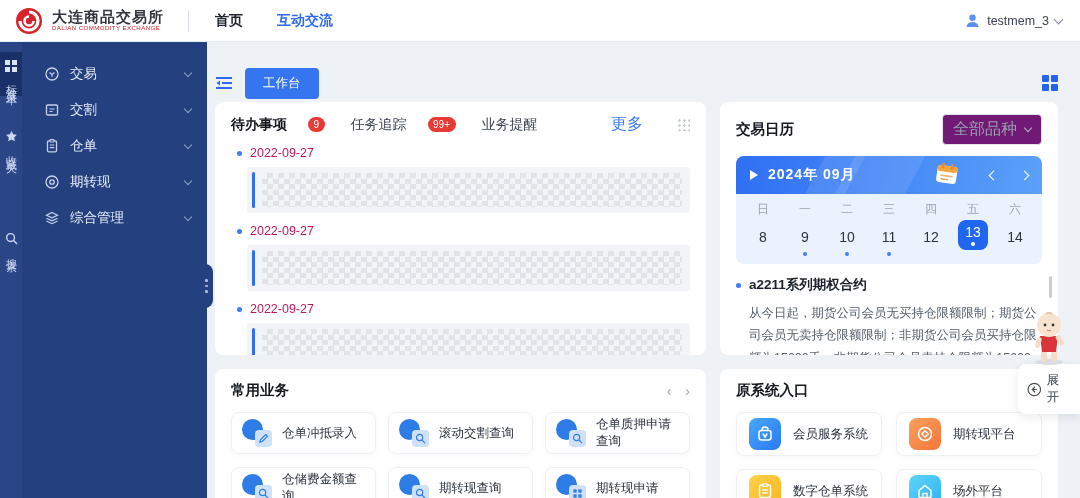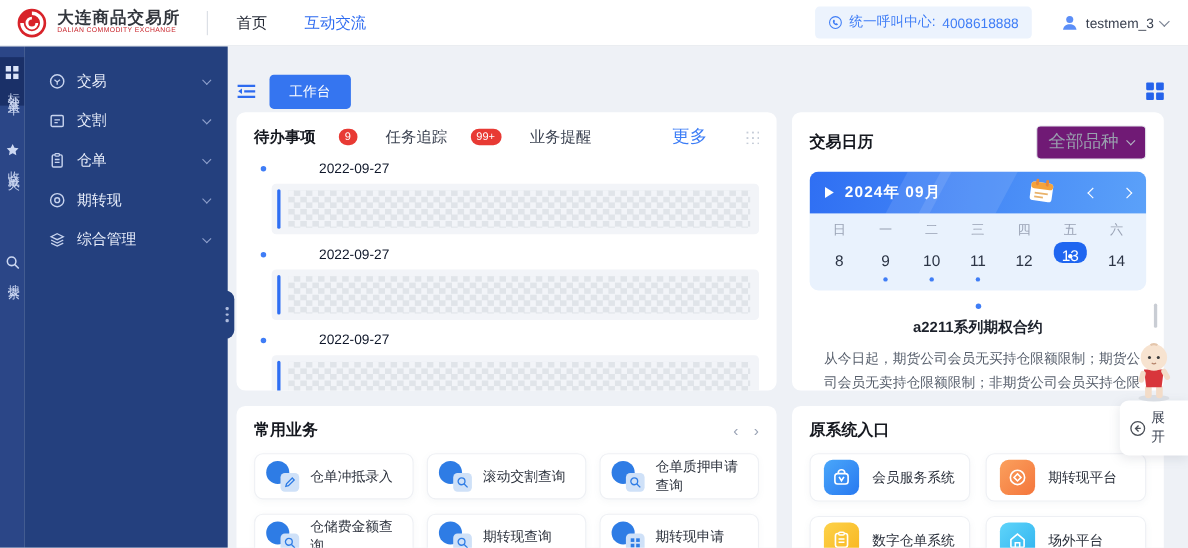--- a/index.html
+++ b/index.html
@@ -8,21 +8,21 @@
 
   
   .topbar { height:42px; background:#fff; display:flex; align-items:center; padding:0 18px 0 14px;
     border-bottom:1px solid #e8ebf0; position:relative; z-index:5; }
   .logo-area { display:flex; align-items:center; gap:8px; }
   .logo-text { line-height:1.05; }
   .logo-title { font-size:15px; font-weight:bold; color:#32363d; letter-spacing:1px; }
   .logo-sub { font-size:6.5px; color:#c9252c; letter-spacing:.4px; transform:scale(.95); transform-origin:left; }
   .hdr-divider { width:1px; height:22px; background:#d9dde4; margin:0 26px 0 22px; }
   .topnav { display:flex; gap:34px; align-items:center; }
-  .topnav .nav-item { font-size:14px; font-weight:normal; color:#1f2430; cursor:pointer; }
+  .topnav .nav-item { font-size:14px; font-weight:bold; color:#1f2430; cursor:pointer; }
   .topnav .nav-item.blue { color:#2e6bf0; }
   .hdr-spacer { flex:1; }
   .hotline { display:flex; align-items:center; gap:6px; background:#ecf3fd; border-radius:4px;
     padding:6px 12px; color:#3f7df6; font-size:12.5px; }
   .user-chip { display:flex; align-items:center; gap:6px; margin-left:26px; cursor:pointer; }
   .user-chip .uname { font-size:12.5px; color:#3a4150; }
   .chev { width:7px; height:7px; border-right:1.5px solid #7c8494; border-bottom:1.5px solid #7c8494;
     transform:rotate(45deg); margin-top:-3px; display:inline-block; }
 
   
@@ -62,21 +62,21 @@
   .ptabs { display:flex; align-items:center; gap:26px; }
   .ptab { display:flex; align-items:center; gap:21px; cursor:pointer; color:#3c4352; font-size:14px; }
   .ptab.on .pt-label { font-weight:bold; color:#15181f; }
   .badge { background:#e83a34; color:#fff; font-size:10px; border-radius:999px; padding:1.5px 5.5px; line-height:1.2; }
   .more-link { color:#3b7cf6; font-size:16px; cursor:pointer; }
   .dots-grid { width:13px; height:13px; margin-left:8px; cursor:pointer;
     background-image:radial-gradient(#c6cdd8 1.1px, transparent 1.2px); background-size:5px 5px; }
   .todo-item { margin-top:11px; cursor:pointer; }
   .todo-date-row { display:flex; align-items:center; gap:8px; margin:0 0 7px 6px; }
   .blue-dot { width:5px; height:5px; border-radius:50%; background:#3f7df6; }
-  .todo-date { font-size:12.5px; color:#0f172a;margin-left:40px; }
+  .todo-date { font-size:12.5px; color:#be185d; }
   .ph-box { margin-left:16px; height:46px; background:#f2f4f8; border-radius:4px; display:flex; align-items:center; padding:6px 8px 6px 5px; gap:7px; }
   .ph-bar { width:3px; height:36px; background:#2f6ff3; border-radius:2px; flex-shrink:0; }
   .ph-checker { flex:1; height:34px;
     background-image:conic-gradient(#e0e4e9 25%, transparent 0 50%, #e0e4e9 0 75%, transparent 0);
     background-size:11px 11px; }
 
   
   .phead { display:flex; align-items:center; }
   .ptitle { font-size:14.5px; font-weight:bold; color:#15181f; flex:1; }
   .select { display:flex; align-items:center; gap:8px; border:1px solid #e3e6ec; border-radius:4px;
@@ -93,25 +93,25 @@
   .bn-chev { width:7px; height:7px; border-right:1.7px solid #fff; border-bottom:1.7px solid #fff; cursor:pointer; z-index:2; }
   .bn-prev { transform:rotate(135deg); margin-right:14px; }
   .bn-next { transform:rotate(-45deg); }
   .cal-days { padding:7px 6px 8px; }
   .wk-row,.dt-row { display:grid; grid-template-columns:repeat(7,1fr); text-align:center; }
   .wk { font-size:12px; color:#9aa3b5; }
   .day-cell { margin-top:6px; display:flex; flex-direction:column; align-items:center; cursor:pointer; }
   .day-num { font-size:14px; color:#2b3445; width:30px; height:26px; line-height:26px; border-radius:8px; }
   .day-cell .d-dot { width:4px; height:4px; border-radius:50%; margin-top:2px; background:transparent; }
   .day-cell.has-dot .d-dot { background:#3f7df6; }
-  .day-cell.sel .day-num { background:#1f66f0; color:#fff; height:19px; line-height:24px; padding-top:0; }
+  .day-cell.sel .day-num { background:#1f66f0; color:#fff; height:30px; line-height:24px; padding-top:0; }
   .day-cell.sel { margin-top:2px; }
   .day-cell.sel .d-dot { background:#fff; margin-top:-8px; position:relative; z-index:2; }
   .notice { margin-top:12px; position:relative; }
-  .notice-title-row { display:flex; align-items:center; gap:8px; cursor:pointer;flex-direction:column; }
+  .notice-title-row { display:flex; align-items:center; gap:8px; cursor:pointer; }
   .notice-title { font-size:13.5px; font-weight:bold; color:#1c212b; }
   .notice-body { margin:8px 0 0 13px; font-size:12.5px; color:#565e6b; line-height:1.78; max-height:105px; overflow:hidden; }
   .v-thumb { position:absolute; right:-10px; top:0; width:3px; height:22px; background:#c9cdd4; border-radius:2px; cursor:pointer; }
 
   
   .arrow-pair { display:flex; gap:14px; color:#9aa3b5; font-size:14px; }
   .arrow-pair span { cursor:pointer; }
   .biz-grid { margin-top:12px; display:grid; grid-template-columns:repeat(3,1fr); gap:13px 12px; }
   .biz-card { border:1px solid #eef0f4; border-radius:8px; background:#fff; box-shadow:0 2px 6px rgba(120,130,150,.06);
     display:flex; align-items:center; gap:10px; padding:8px 10px; height:42px; cursor:pointer; }
@@ -153,28 +153,20 @@
       <div class="logo-title">大连商品交易所</div>
       <div class="logo-sub">DALIAN COMMODITY EXCHANGE</div>
     </div>
   </div>
   <div class="hdr-divider"></div>
   <nav class="topnav">
     <span class="nav-item">首页</span>
     <span class="nav-item blue">互动交流</span>
   </nav>
   <div class="hdr-spacer"></div>
-  <div class="hotline">
-    <svg width="13" height="13" viewBox="0 0 16 16">
-      <circle cx="8" cy="8" r="6.6" fill="none" stroke="#3f7df6" stroke-width="1.2"></circle>
-      <path d="M5.6 5.2c.5-.6 1-.6 1.3 0l.5.9c.2.4 0 .8-.3 1.1-.3.3-.2.7.2 1.2.4.5.8.7 1.2.5.4-.2.8-.3 1.1 0l.8.6c.5.4.4.9-.2 1.3-1 .7-2.5.2-3.9-1.2S4.8 6.3 5.6 5.2z" fill="#3f7df6"></path>
-    </svg>
-    <span>统一呼叫中心:</span>
-    <span>4008618888</span>
-  </div>
   <div class="user-chip">
     <svg width="17" height="17" viewBox="0 0 18 18">
       <circle cx="9" cy="6" r="3.4" fill="#5b8ef7"></circle>
       <path d="M2.5 16c.6-3.6 3.3-5.3 6.5-5.3s5.9 1.7 6.5 5.3z" fill="#5b8ef7"></path>
     </svg>
     <span class="uname">testmem_3</span>
     <span class="chev"></span>
   </div>
 </header>
 

